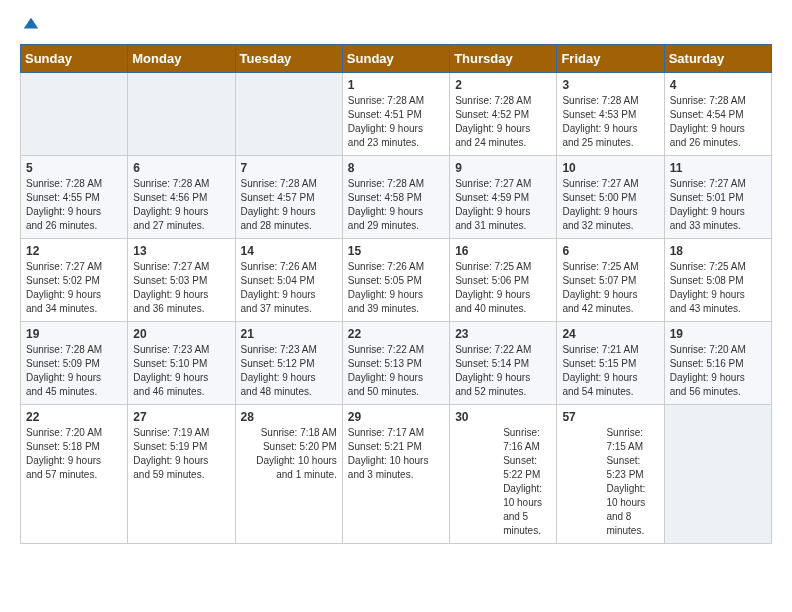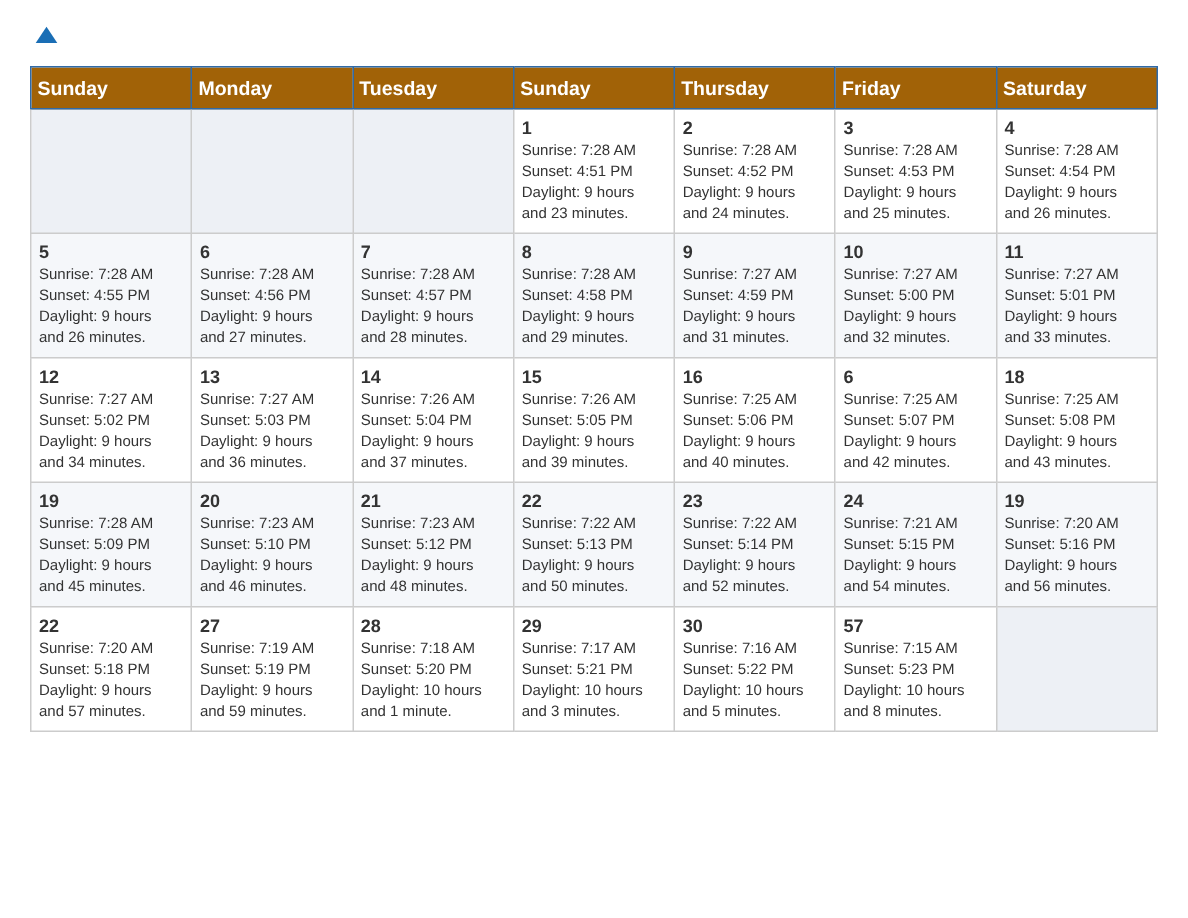--- a/index.html
+++ b/index.html
@@ -325,42 +325,42 @@
           </td>
           <td>
             <span class="day-number">27</span>
             <div class="day-info" style="white-space: pre-line;">Sunrise: 7:19 AM
 Sunset: 5:19 PM
 Daylight: 9 hours
 and 59 minutes.</div>
           </td>
           <td>
             <span class="day-number">28</span>
-            <div class="day-info" style="white-space: pre-line;">Sunrise: 7:18 AM
+            <div class="day-info" style="white-space: pre-line; text-align: right;">Sunrise: 7:18 AM
 Sunset: 5:20 PM
 Daylight: 10 hours
 and 1 minute.</div>
           </td>
           <td>
             <span class="day-number">29</span>
             <div class="day-info" style="white-space: pre-line;">Sunrise: 7:17 AM
 Sunset: 5:21 PM
 Daylight: 10 hours
 and 3 minutes.</div>
           </td>
           <td>
             <span class="day-number">30</span>
-            <div class="day-info" style="white-space: pre-line;">Sunrise: 7:16 AM
+            <div class="day-info" style="white-space: pre-line; margin-left: 48px;">Sunrise: 7:16 AM
 Sunset: 5:22 PM
 Daylight: 10 hours
 and 5 minutes.</div>
           </td>
           <td>
             <span class="day-number">57</span>
-            <div class="day-info" style="white-space: pre-line;">Sunrise: 7:15 AM
+            <div class="day-info" style="white-space: pre-line; margin-left: 44px;">Sunrise: 7:15 AM
 Sunset: 5:23 PM
 Daylight: 10 hours
 and 8 minutes.</div>
           </td>
           <td class="empty-cell"></td>
         </tr>
       </tbody>
   </table>
 </div>
 

